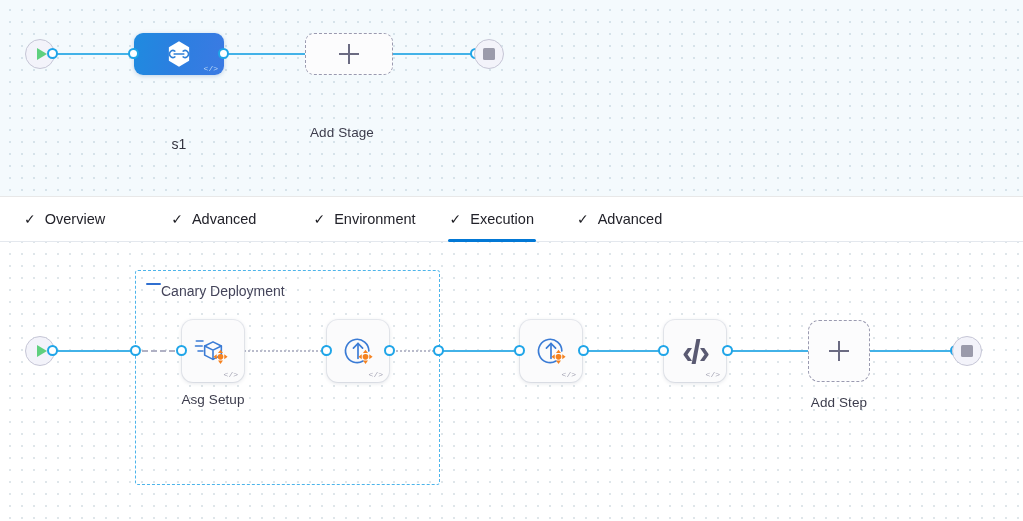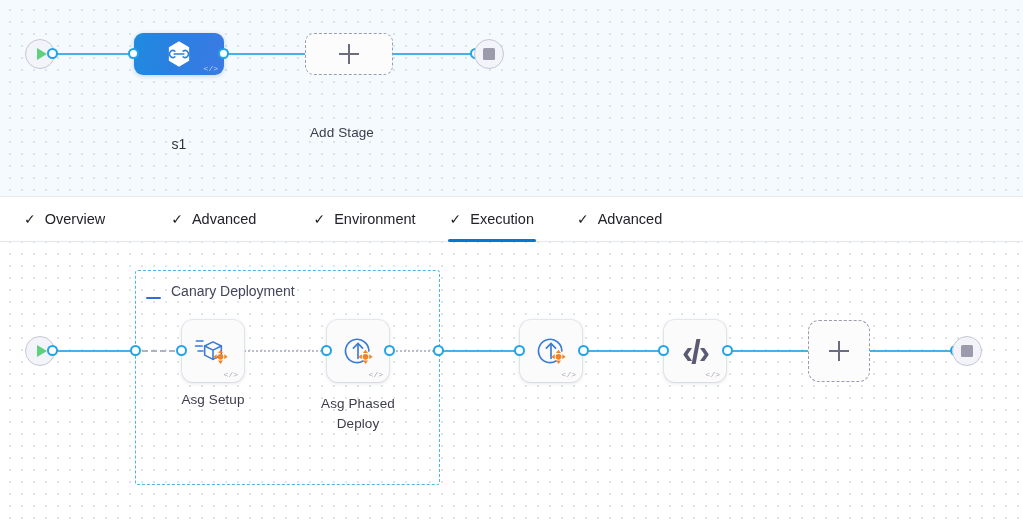--- a/index.html
+++ b/index.html
@@ -146,21 +146,21 @@
 
   
   .group-box {
     position: absolute;
     border: 1.4px dashed #4cb4ea;
     border-radius: 3px;
     background: transparent;
   }
   .group-head {
     position: absolute;
-    display: flex; align-items: flex-end; gap: 10px;
+    display: flex; align-items: flex-start; 
     font-size: 14px; color: #44445a;
     cursor: pointer;
   }
   .group-head .minus {
     display: inline-block; width: 15px; height: 2.4px;
     background: #2f6fd0; border-radius: 2px;
   }
 
   .shell-glyph {
     font-size: 34px; font-weight: bold; color: #5a5a72;
@@ -288,22 +288,20 @@
           <path d="M33 22.5 l3 4 h-6 Z"></path>
           <path d="M33 39.5 l3 -4 h-6 Z"></path>
           <path d="M24.5 31 l4 -3 v6 Z"></path>
           <path d="M41.5 31 l-4 -3 v6 Z"></path>
         </g>
       </svg>
       <span class="code-badge">&lt;/&gt;</span>
     </div>
     <div class="dot" style="left:321px; top:103px;"></div>
     <div class="dot" style="left:384px; top:103px;"></div>
-    <div class="caption" style="left:303px; top:152px; width:110px; white-space:pre-line;">Asg Phased
-Deploy</div>
 
     <div class="step-node" style="left:520px; top:78px;">
       <svg width="40" height="40" viewBox="0 0 48 48">
         <g fill="none" stroke="#3a7bd5" stroke-width="2" stroke-linecap="round">
           <path d="M37 24 A14 14 0 1 0 30 36.1"></path>
           <path d="M24 33 V15"></path>
           <path d="M18.5 20.5 L24 14.8 L29.5 20.5"></path>
         </g>
         <g fill="#f58220">
           <circle cx="33" cy="31" r="3.4"></circle>
@@ -321,19 +319,20 @@
     <div class="step-node" style="left:664px; top:78px;">
       <span class="shell-glyph">‹/›</span>
       <span class="code-badge">&lt;/&gt;</span>
     </div>
     <div class="dot" style="left:658px; top:103px;"></div>
     <div class="dot" style="left:722px; top:103px;"></div>
 
     <div class="add-node" style="left:808px; top:78px; width:62px; height:62px; border-radius:11px;">
       <span class="plus"></span>
     </div>
+    <div class="caption" style="left:784px; top:151px; width:110px;">Add Step</div>
 
     <div class="dot" style="left:950px; top:103px;"></div>
     <div class="terminal" style="left:952px; top:94px;">
       <div class="stop-sq"></div>
     </div>
   </div>
 </div>
 
 </body></html>

